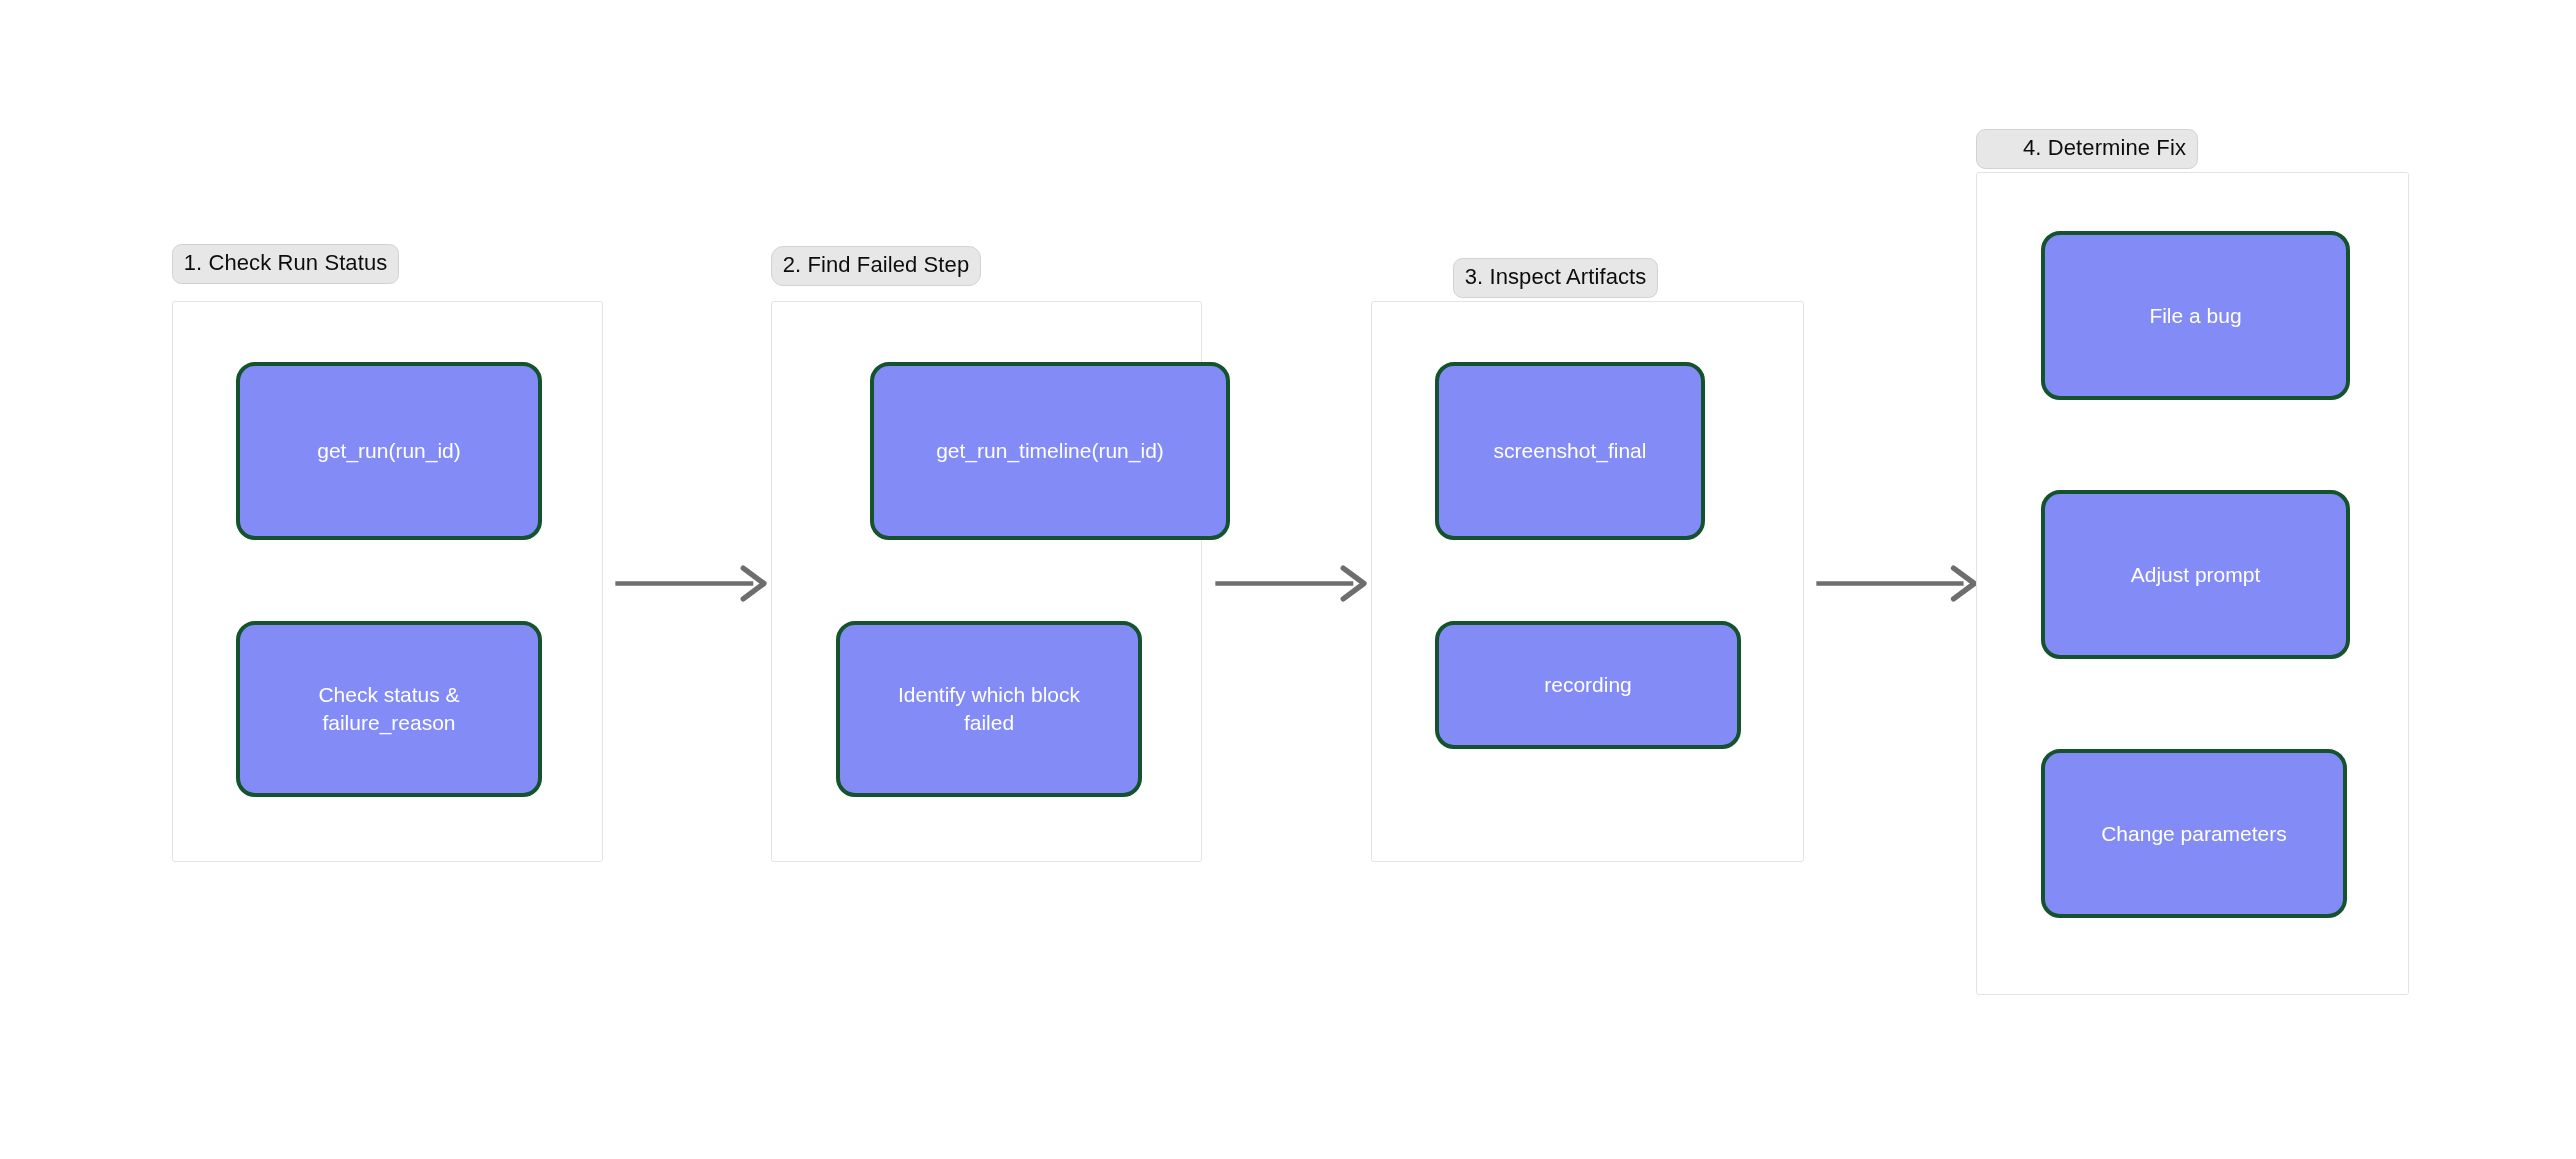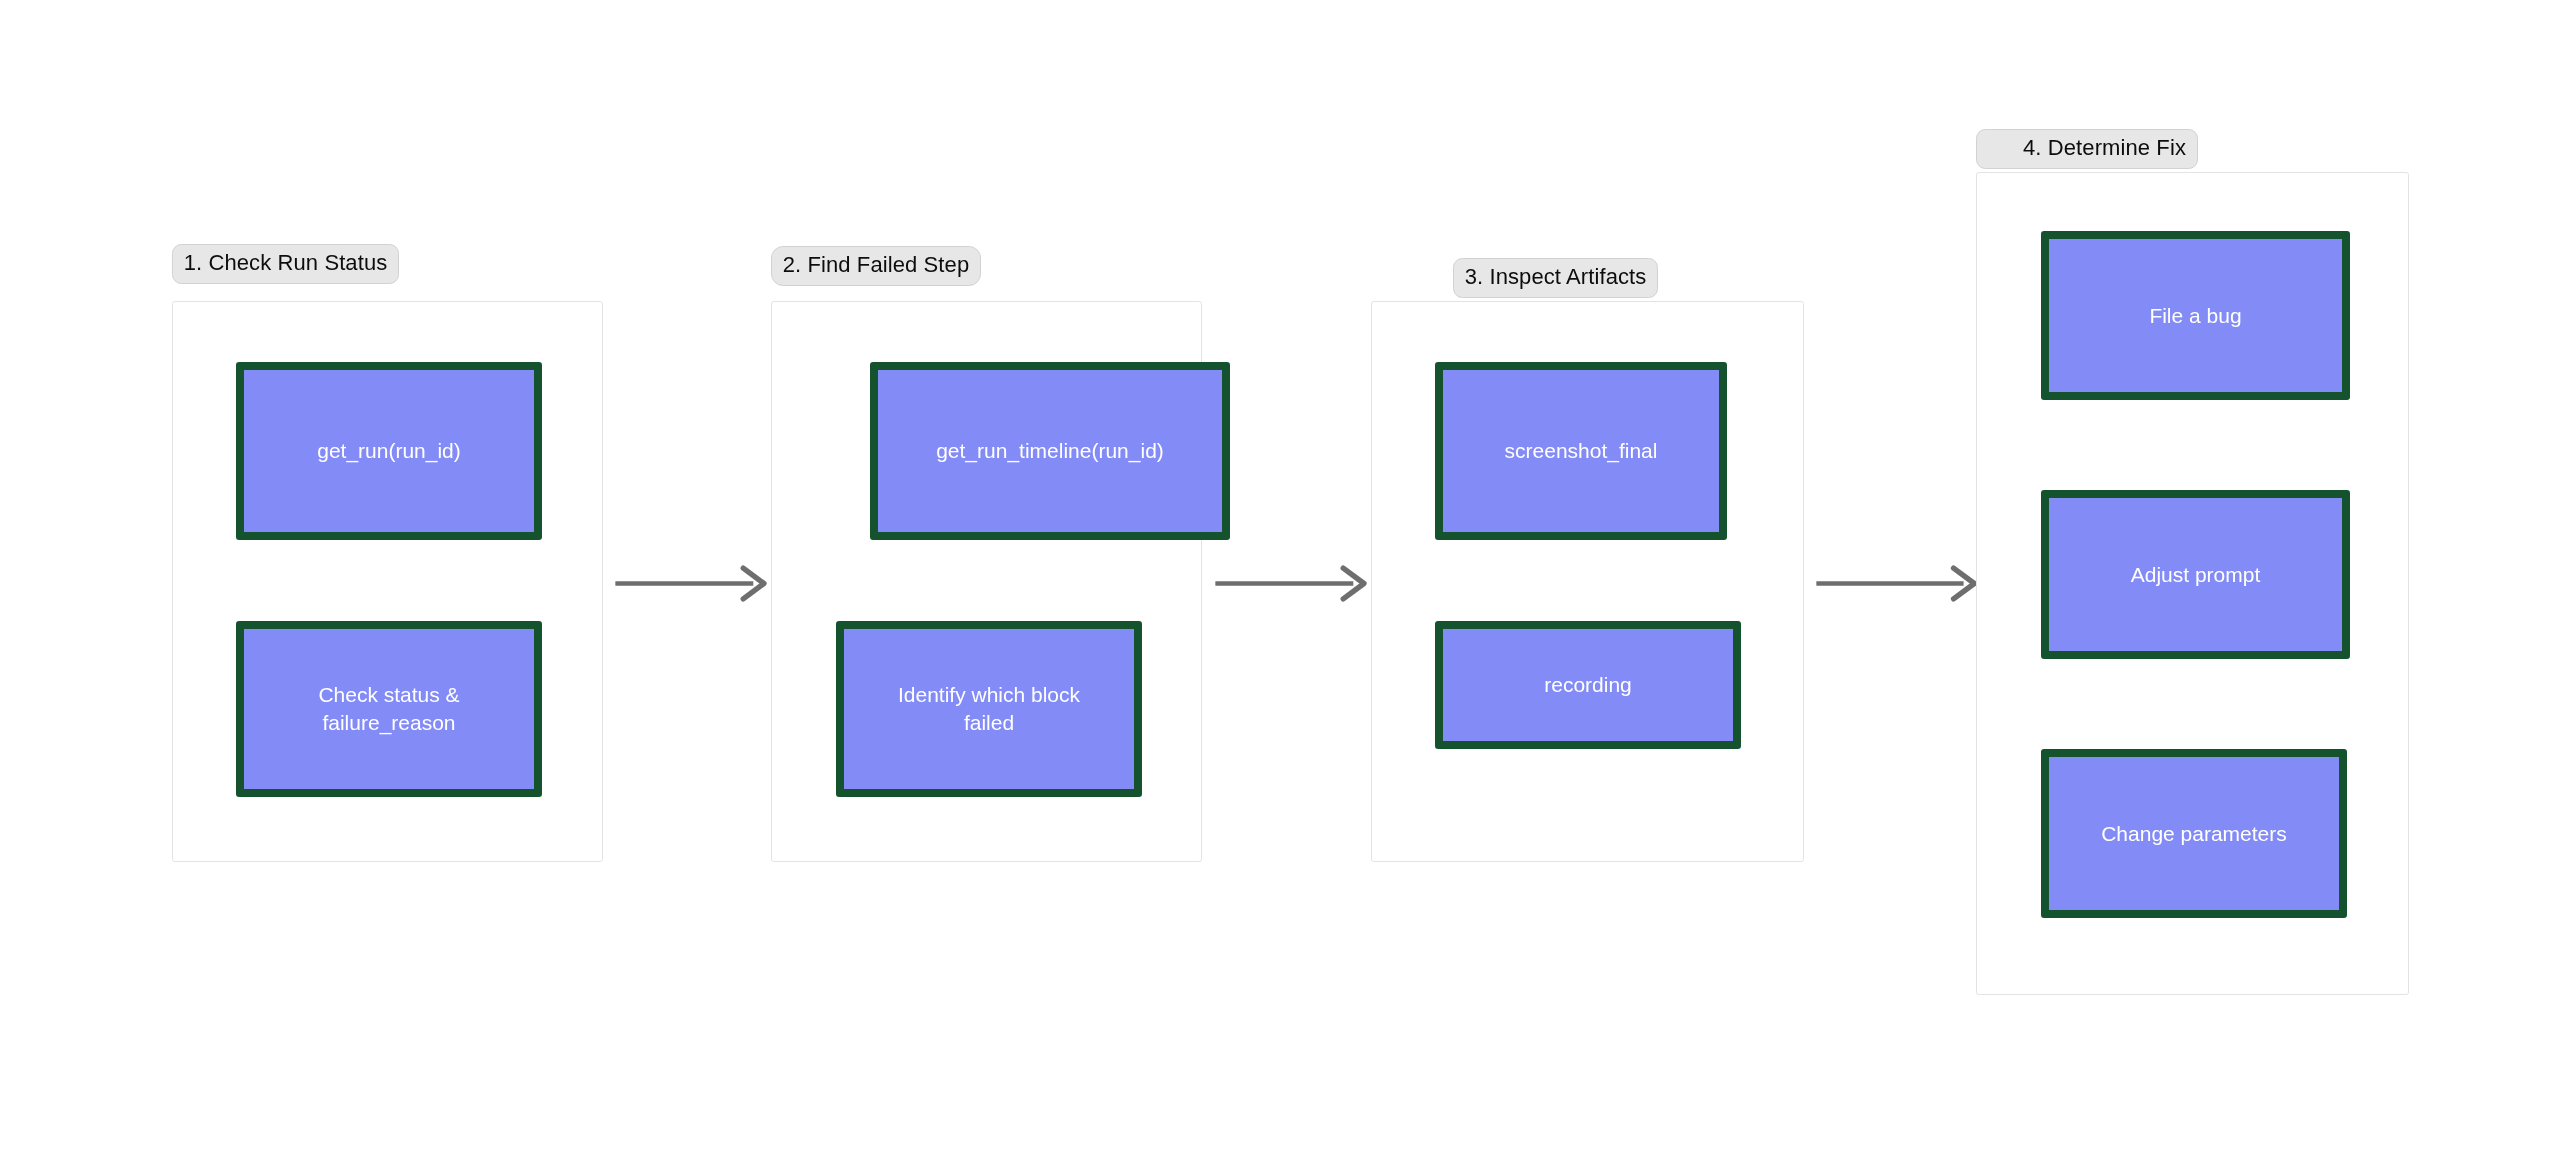--- a/index.html
+++ b/index.html
@@ -46,22 +46,22 @@
     background: #ffffff;
     border: 1.3px solid #e3e3e3;
     border-radius: 2.7px;
   }
 
   
   .node {
     position: absolute;
     box-sizing: border-box;
     background: #838bf6;
-    border: 8px solid #14532d;
-    border-radius: 3px;
+    border: 4px solid #14532d;
+    border-radius: 19px;
     color: #ffffff;
     display: flex;
     align-items: center;
     justify-content: center;
     text-align: center;
     font-size: 21px;
     line-height: 1.32;
     padding: 4px 12px;
     font-family: "Liberation Sans", sans-serif;
     font-weight: 400;
@@ -111,21 +111,21 @@
   <div class="arrow" style="left:1214px; top:564px;">
     <svg width="154" height="39" viewBox="0 0 230 58" fill="none">
       <path d="M2 29 H208" stroke="#6e6e6e" stroke-width="7" stroke-linecap="butt"></path>
       <path d="M193 6 L224 29 L193 52" stroke="#6e6e6e" stroke-width="8" stroke-linecap="round" stroke-linejoin="round" fill="none"></path>
     </svg>
   </div>
 
   <div class="stage">
     <div class="stage-chip" style="left:1453px; top:258px;">3. Inspect Artifacts</div>
     <div class="stage-panel" style="left:1371px; top:301px; width:433px; height:561px;"></div>
-    <div class="node" style="left:1435px; top:362px; width:292px; height:178px;">
+    <div class="node" style="left:1435px; top:362px; width:270px; height:178px;">
       <span>screenshot_final</span>
     </div>
     <div class="node" style="left:1435px; top:621px; width:306px; height:128px;">
       <span>recording</span>
     </div>
   </div>
 
   <div class="arrow" style="left:1815px; top:564px;">
     <svg width="164" height="39" viewBox="0 0 245 58" fill="none">
       <path d="M2 29 H222" stroke="#6e6e6e" stroke-width="7" stroke-linecap="butt"></path>

